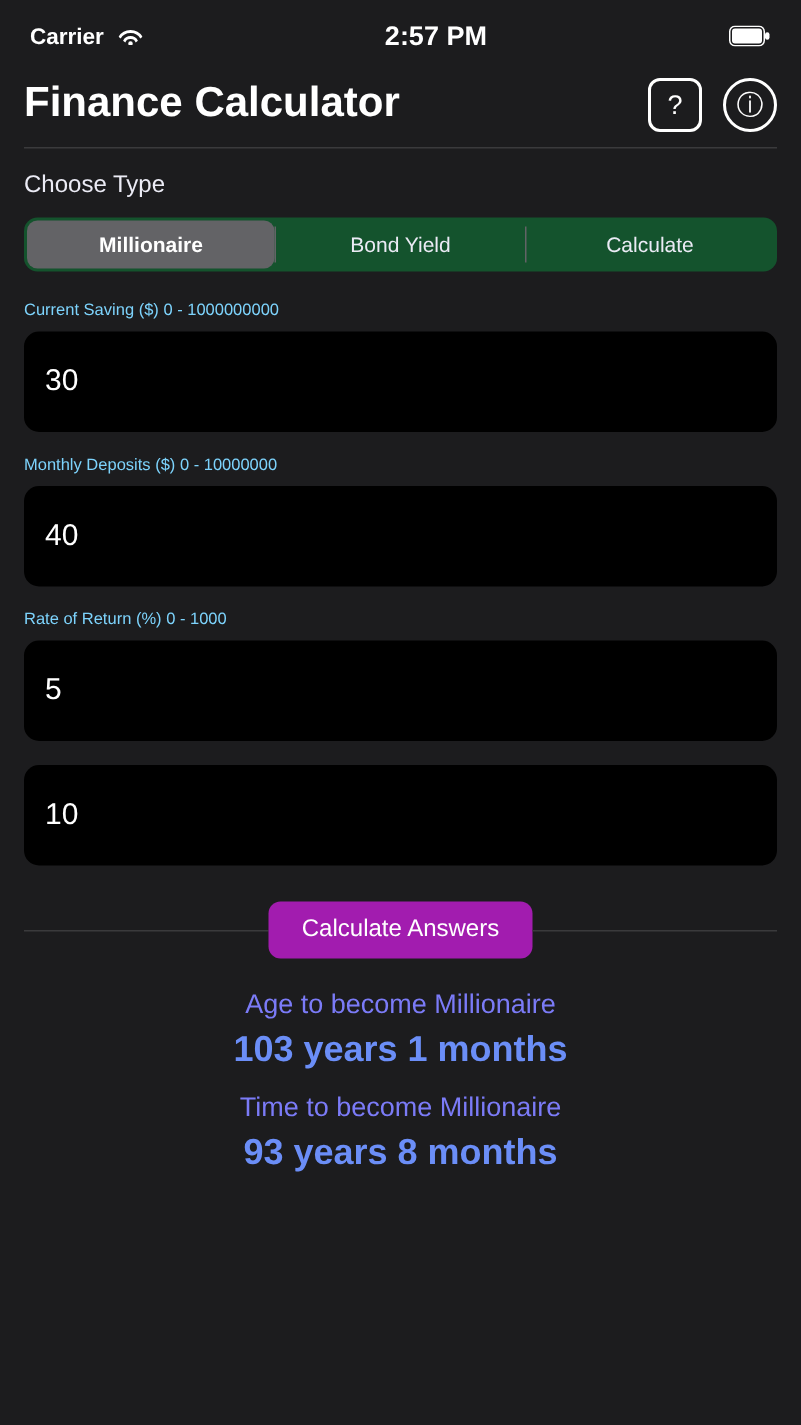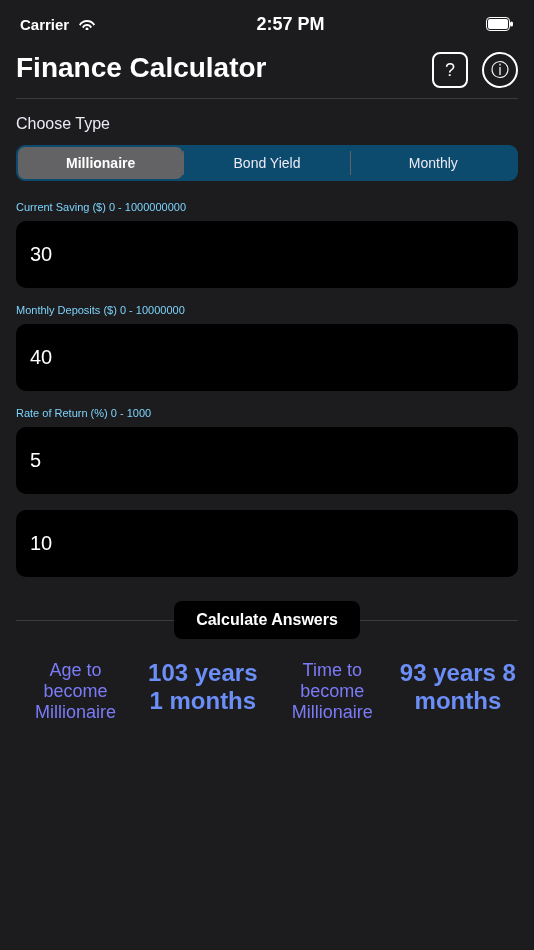--- a/index.html
+++ b/index.html
@@ -88,21 +88,21 @@
     .choose-type-label {
       font-size: 16px;
       color: #ebebf5;
       margin-bottom: 12px;
       font-weight: 400;
     }
 
     
     .segmented-control {
       display: flex;
-      background-color: #0c4a6e;
+      background-color: #14532d;
       border-radius: 9px;
       padding: 2px;
       margin-bottom: 20px;
     }
     .seg-btn {
       flex: 1;
       padding: 8px 4px;
       border-radius: 7px;
       border: none;
       background: transparent;
@@ -152,36 +152,36 @@
       align-items: center;
       gap: 0;
       padding: 0 16px;
     }
     .calc-line {
       flex: 1;
       height: 1px;
       background-color: #3a3a3c;
     }
     .calculate-btn {
-      background-color: #000000;
+      background-color: #a21caf;
       color: #fff;
       border: none;
       border-radius: 8px;
       padding: 10px 22px;
       font-size: 16px;
-      font-weight: 700;
+      font-weight: 400;
       cursor: pointer;
       white-space: nowrap;
     }
 
     
     .results-section {
       padding: 20px 16px 30px 16px;
       display: flex;
-      flex-direction: row;
+      flex-direction: column;
       align-items: center;
       gap: 4px;
     }
     .result-label {
       font-size: 18px;
       color: #7b7bf7;
       font-weight: 500;
       text-align: center;
       margin-bottom: 2px;
     }
@@ -226,21 +226,21 @@
 <div class="divider"></div>
 
 <div class="section">
   <div class="choose-type-label">Choose Type</div>
 
   <div class="segmented-control">
     <button class="seg-btn active">Millionaire</button>
     <div class="seg-divider"></div>
     <button class="seg-btn">Bond Yield</button>
     <div class="seg-divider"></div>
-    <button class="seg-btn">Monthly</button>
+    <button class="seg-btn">Calculate</button>
   </div>
 
   <div class="field-group">
     <div class="field-label">Current Saving ($) 0 - 1000000000</div>
     <input class="field-input" type="text" value="30" style="">
   </div>
 
   <div class="field-group">
     <div class="field-label">Monthly Deposits ($) 0 - 10000000</div>
     <input class="field-input" type="text" value="40" style="">

